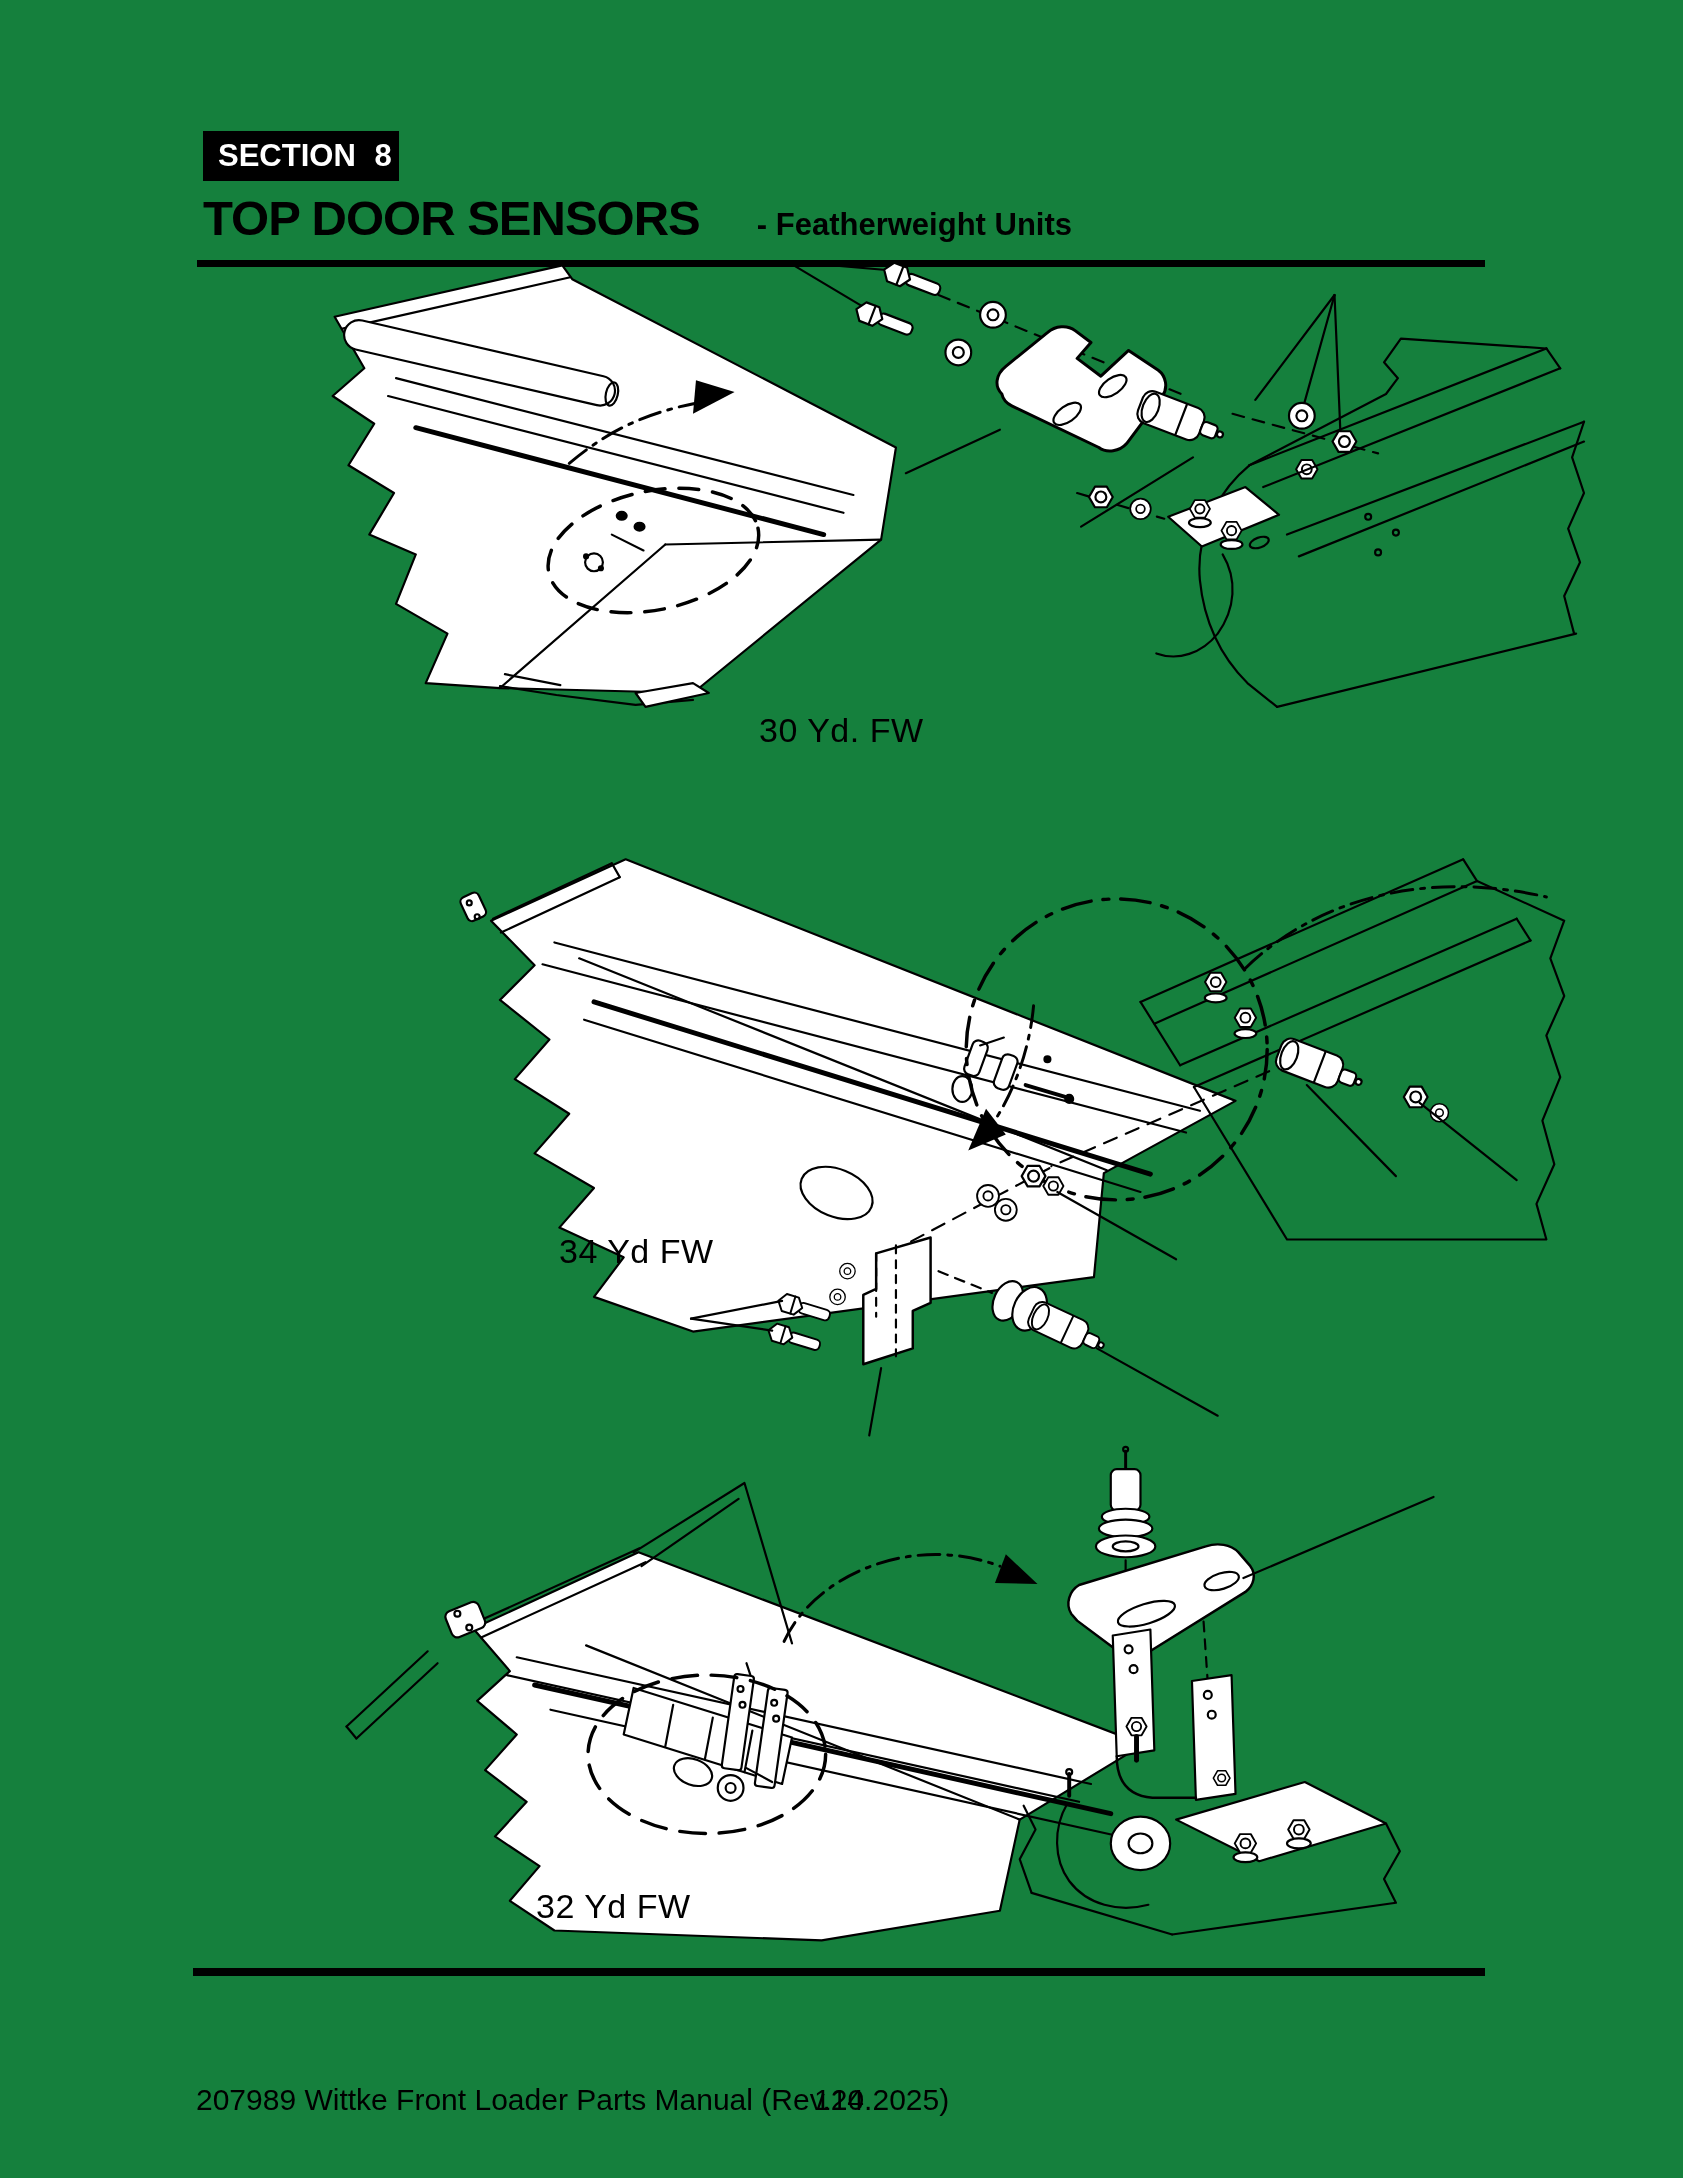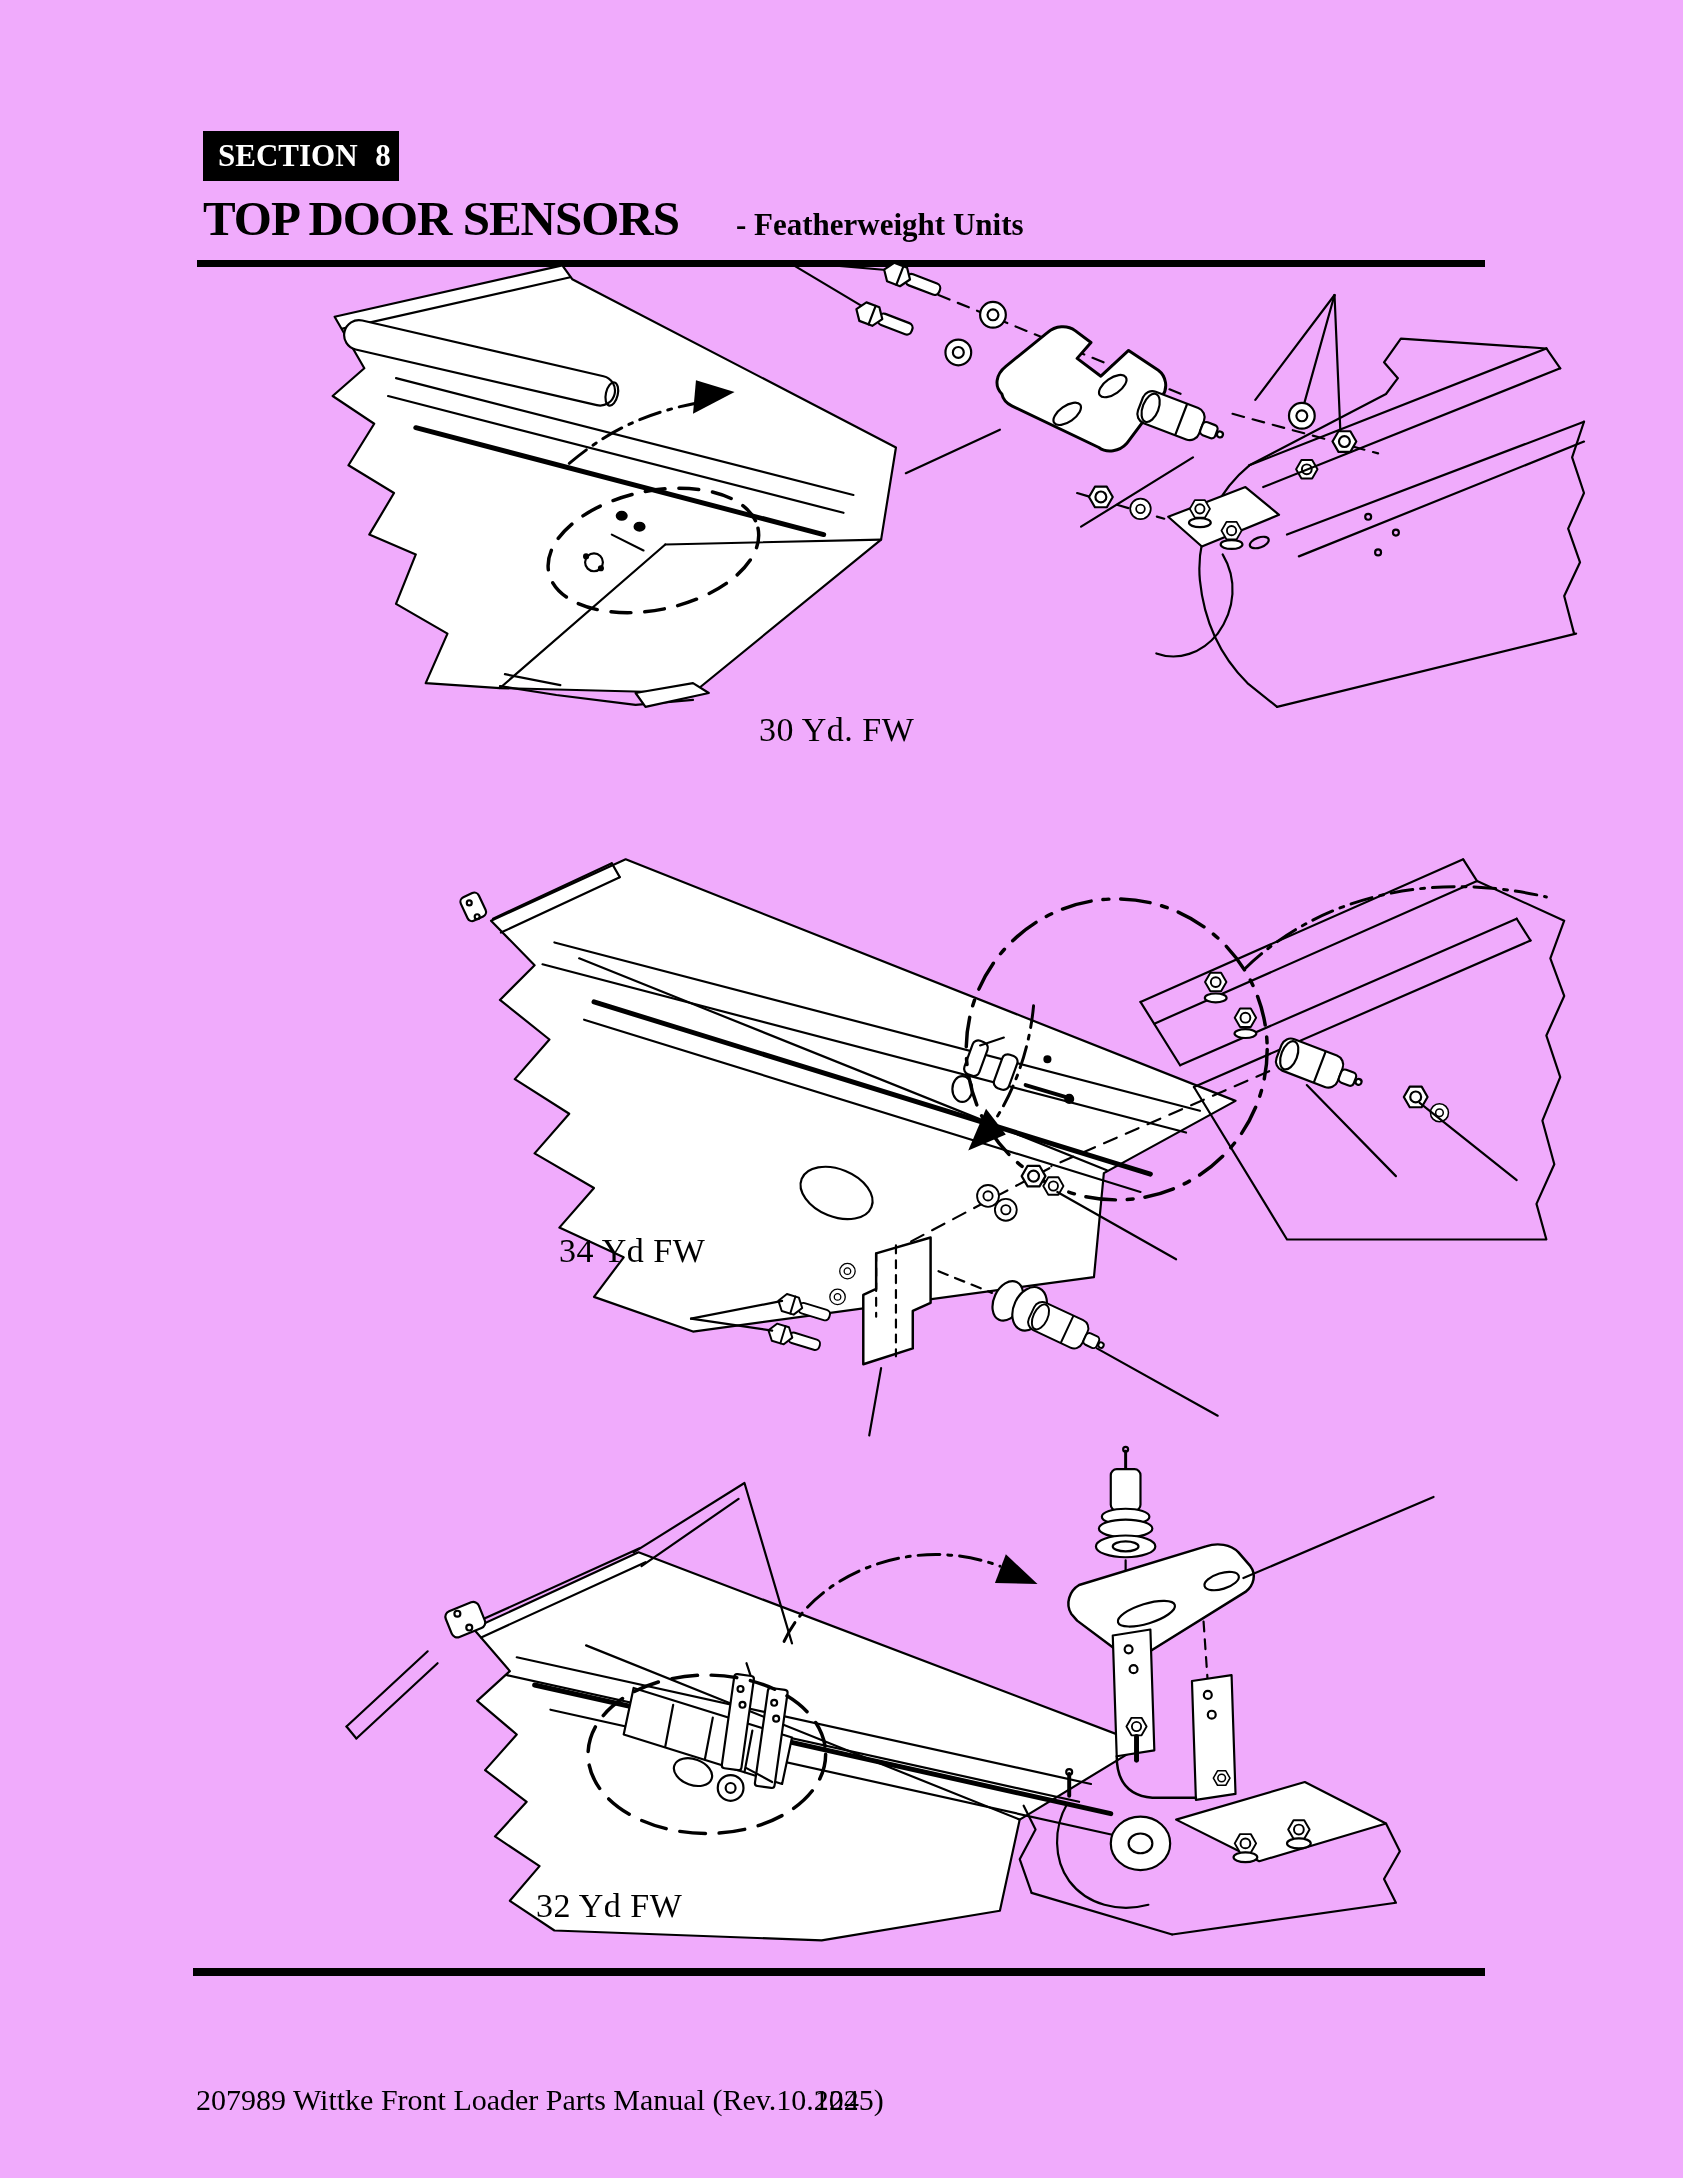--- a/index.html
+++ b/index.html
@@ -1,18 +1,18 @@
 <!DOCTYPE html>
 <html><head>
 <meta charset="utf-8">
 <style>
   html,body{margin:0;padding:0;background:#ffffff;}
   .page{
-    position:relative;width:1683px;height:2178px;background:#f0abfc;
-    font-family:Liberation Serif, serif;color:#000;overflow:hidden;
+    position:relative;width:1683px;height:2178px;background:#15803d;
+    font-family:Liberation Sans, sans-serif;color:#000;overflow:hidden;
   }
   .section-badge{
     position:absolute;left:203px;top:131px;width:196px;height:50px;
     background:#000;color:#fff;font-weight:bold;font-size:31px;line-height:50px;
     padding-left:15px;box-sizing:border-box;word-spacing:10px;white-space:nowrap;
   }
   .title-row{position:absolute;left:203px;top:190px;display:flex;align-items:baseline;white-space:nowrap;gap:45px;}
   .page-title{font-size:49px;font-weight:bold;letter-spacing:-1px;}
   .page-subtitle{font-size:31px;font-weight:bold;margin-left:12px;}
   .rule-top{position:absolute;left:197px;top:260px;width:1288px;height:7px;background:#000;}

